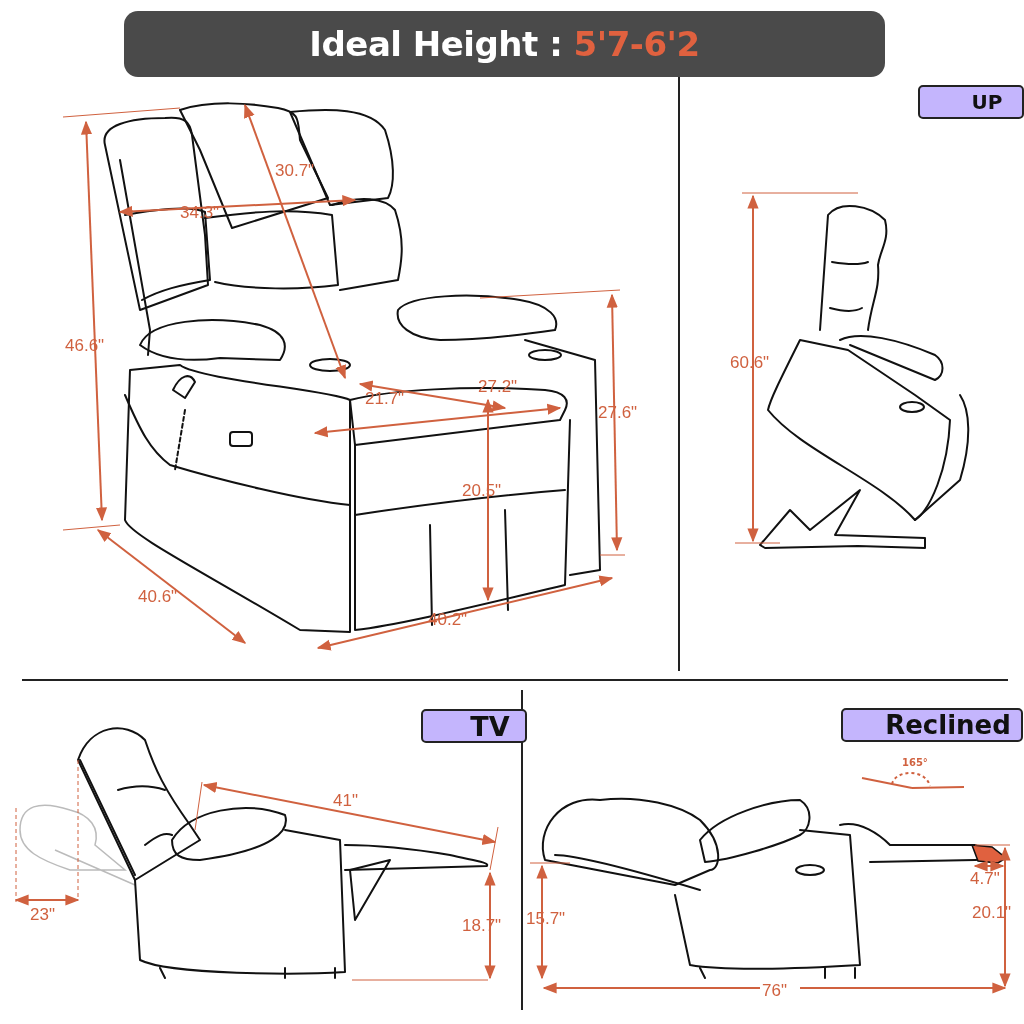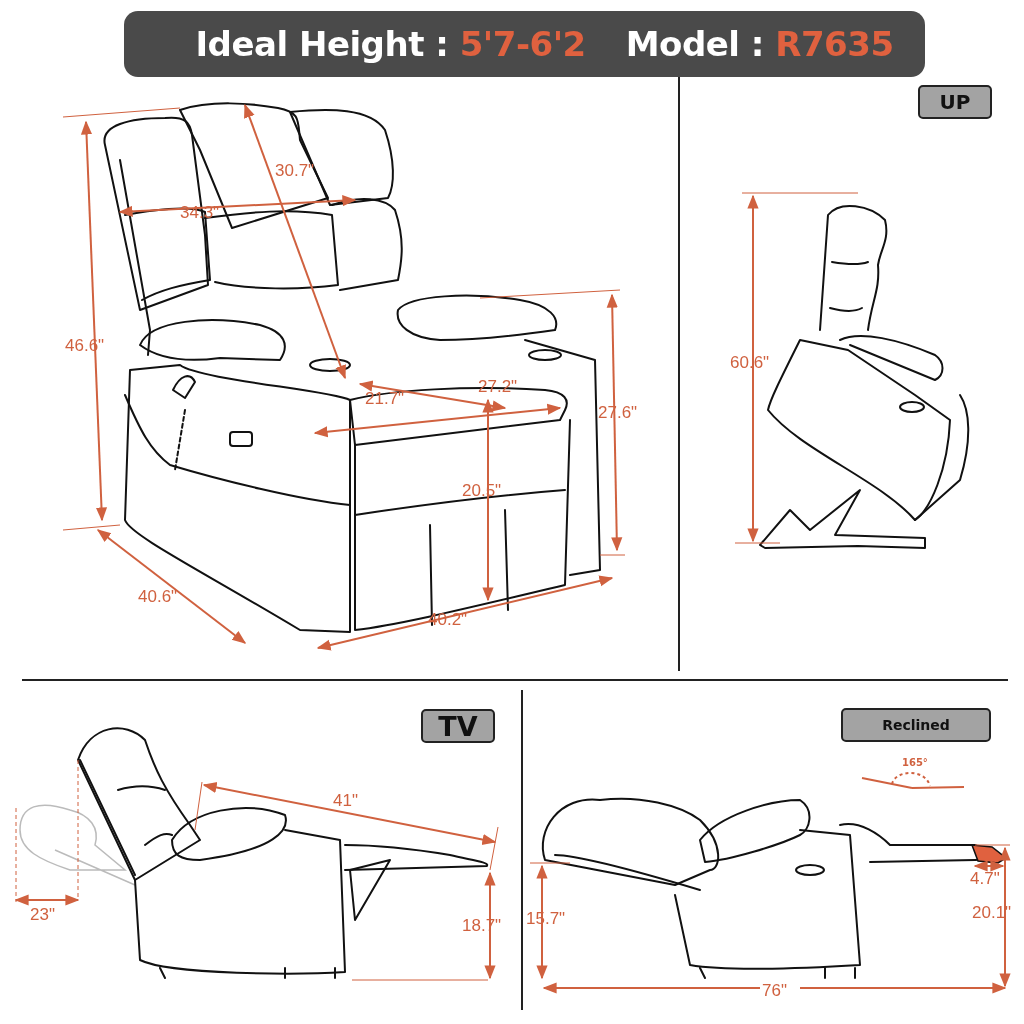--- a/index.html
+++ b/index.html
@@ -1,47 +1,46 @@
 <!DOCTYPE html>
 <html><head>
 <meta charset="utf-8">
 <style>
   html,body{margin:0;padding:0;background:#fff;}
   body{width:1024px;height:1024px;position:relative;overflow:hidden;font-family:"Liberation Sans",sans-serif;}
-  .banner{position:absolute;left:124px;top:11px;width:761px;height:66px;background:#4a4a4a;border-radius:14px;display:flex;align-items:center;justify-content:center;gap:40px;padding-left:40px;}
+  .banner{position:absolute;left:124px;top:11px;width:761px;height:66px;background:#4a4a4a;border-radius:14px;display:flex;align-items:center;justify-content:center;gap:40px;}
   .banner .grp{font-family:"DejaVu Sans",sans-serif;font-size:34px;font-weight:bold;color:#fff;letter-spacing:-0.5px;}
   .banner .val{color:#e0613f;}
   .divider{position:absolute;background:#222;}
-  .label-box{position:absolute;border:2px solid #222;border-radius:5px;background:#a3a3a3;font-family:"DejaVu Sans",sans-serif;font-weight:bold;color:#111;display:flex;align-items:center;justify-content:center;}
+  .label-box{position:absolute;border:2px solid #222;border-radius:5px;background:#c4b5fd;font-family:"DejaVu Sans",sans-serif;font-weight:bold;color:#111;display:flex;align-items:center;justify-content:center;padding-left:32px;}
   svg{position:absolute;left:0;top:0;}
   .dim{fill:#d0613f;font-family:"Liberation Sans",sans-serif;font-size:17px;}
   .ln{stroke:#111;stroke-width:2;fill:none;stroke-linejoin:round;stroke-linecap:round;}
   .ghost{stroke:#bbb;stroke-width:1.5;fill:none;}
   .dl{stroke:#d0613f;stroke-width:2;fill:none;}
   .ext{stroke:#d0613f;stroke-width:1;fill:none;}
 </style>
 </head>
 <body>
 
 <div class="banner">
   <span class="grp"><span>Ideal Height : </span><span class="val">5'7-6'2</span></span>
-  <span class="grp"><span>Model : </span><span class="val">R7635</span></span>
 </div>
 
 <div class="divider" style="left:678px;top:77px;width:2px;height:594px;"></div>
 <div class="divider" style="left:22px;top:679px;width:986px;height:2px;"></div>
 <div class="divider" style="left:521px;top:690px;width:2px;height:320px;"></div>
 
 <div class="label-box" style="left:918px;top:85px;width:70px;height:30px;font-size:20px;">
     <span>UP</span>
   </div>
 <div class="label-box" style="left:421px;top:709px;width:70px;height:30px;font-size:27px;">
     <span>TV</span>
   </div>
-<div class="label-box" style="left:841px;top:708px;width:146px;height:30px;font-size:14px;">
+<div class="label-box" style="left:841px;top:708px;width:146px;height:30px;font-size:26px;">
     <span>Reclined</span>
   </div>
 
 <svg width="1024" height="1024" viewBox="0 0 1024 1024">
   <defs>
     <marker id="ah" viewBox="0 0 10 10" refX="9" refY="5" markerWidth="7" markerHeight="7" orient="auto-start-reverse">
       <path d="M0,1 L10,5 L0,9 z" fill="#d0613f"></path>
     </marker>
   </defs>
 

